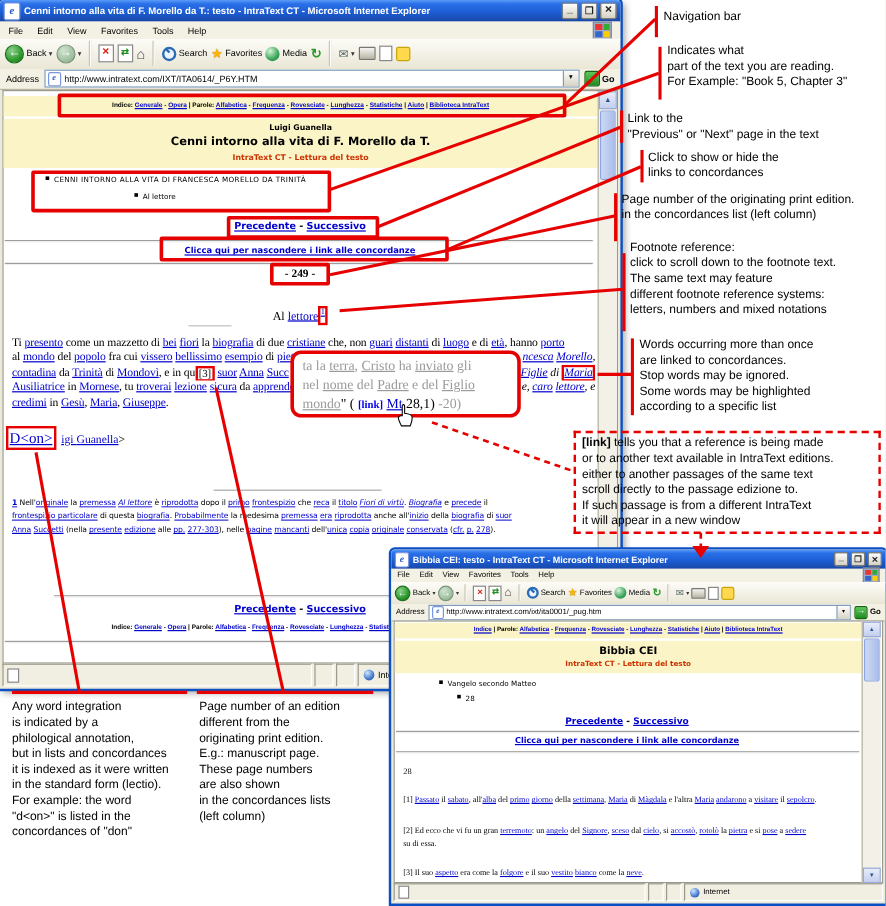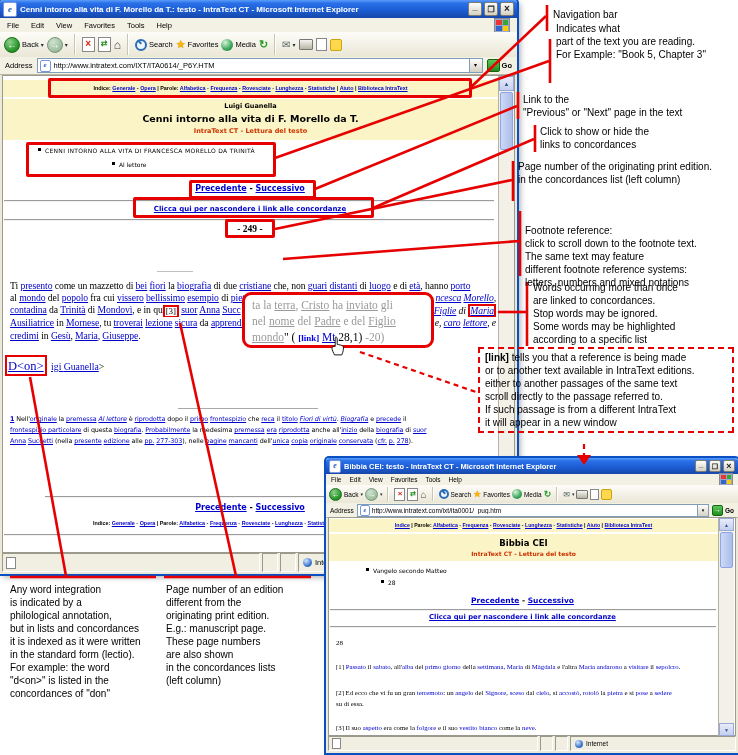--- a/index.html
+++ b/index.html
@@ -86,21 +86,21 @@
   .rinline{display:inline-block;border:2px solid #e60000;background:#fff;padding:0 1px;line-height:1;}
   .rinline.clear{background:transparent;padding:0;}
   .fnline{position:absolute;left:10px;width:486px;white-space:nowrap;overflow:hidden;
           font-family:"DejaVu Sans",sans-serif;font-size:6.4px;letter-spacing:-0.1px;}
   .vline{position:absolute;white-space:nowrap;overflow:hidden;font-family:"Liberation Serif",serif;
          font-size:6.8px;}
   
   .overlay{position:absolute;left:0;top:0;z-index:30;pointer-events:none;}
   .rbox{position:absolute;border:3px solid #e60000;border-radius:2px;z-index:31;pointer-events:none;box-sizing:border-box;}
   .alabel{position:absolute;z-index:32;color:#000;font-size:10px;line-height:13px;white-space:nowrap;}
-  .linkbox{border:2px dashed #e60000;padding:2px 5px;box-sizing:border-box;white-space:normal;}
+  .linkbox{border:2px dashed #e60000;padding:2px 5px;box-sizing:border-box;white-space:normal;margin-top:12px;}
   .blt{width:3px;height:3px;background:#000;display:inline-block;margin-right:4px;vertical-align:2px;}
 </style>
 </head>
 <body>
 
 <div class="win" style="left:0;top:0;width:517px;height:574px;z-index:10">
   <div class="tbar" style="height:18px;font-size:8px">
     <span class="iepage" style="width:12px;height:13px;line-height:12px;font-size:9px">e</span>
     <span class="ttl">Cenni intorno alla vita di F. Morello da T.: testo - IntraText CT - Microsoft Internet Explorer</span>
     <span class="wbtns">
@@ -194,20 +194,23 @@
     <div style="font:bold 9.5px 'DejaVu Sans',sans-serif;margin-top:3px">Cenni intorno alla vita di F. Morello da T.</div>
     <div style="font:bold 6.5px 'DejaVu Sans',sans-serif;color:#cc3300;margin-top:3px">IntraText CT - Lettura del testo</div>
   </div>
   <div style="position:absolute;left:38px;top:147px;font:6px 'DejaVu Sans',sans-serif;letter-spacing:.3px"><span class="blt"></span><span>CENNI INTORNO ALLA VITA DI FRANCESCA MORELLO DA TRINITÀ</span></div>
   <div style="position:absolute;left:112px;top:161px;font:6px 'DejaVu Sans',sans-serif"><span class="blt"></span><span>Al lettore</span></div>
   <div class="ctr" style="position:absolute;left:2px;top:184px;width:496px;font-size:8px;font-family:'DejaVu Sans',sans-serif"><span class="tk-nl">Precedente</span><span class="tk-ns"> - </span><span class="tk-nl">Successivo</span></div>
   <div class="hrline" style="left:4px;top:200px;width:490px"></div>
   <div class="ctr" style="position:absolute;left:2px;top:205px;width:496px;font:bold 7px 'DejaVu Sans',sans-serif"><span class="tk-nl">Clicca qui per nascondere i link alle concordanze</span></div>
   <div class="hrline" style="left:4px;top:219px;width:490px"></div>
   <div class="ctr" style="position:absolute;left:2px;top:224px;width:496px;font:bold 9.5px 'Liberation Serif',serif">- 249 -</div>
+  <div class="ctr" style="position:absolute;left:2px;top:255px;width:496px;font:10px 'Liberation Serif',serif">
+    <span>Al </span><span class="tk-a">lettore</span><span class="rinline clear"><sup class="tk-a" style="font-size:7px">1</sup></span>
+  </div>
   <div style="position:absolute;left:157px;top:271px;width:36px;height:1px;background:#c0c0c0"></div>
 
   <div class="pline" style="top:280px"><span class="tk-p">Ti </span><span class="tk-a">presento</span><span class="tk-p"> come un mazzetto di </span><span class="tk-a">bei</span><span class="tk-p"> </span><span class="tk-a">fiori</span><span class="tk-p"> la </span><span class="tk-a">biografia</span><span class="tk-p"> di due </span><span class="tk-a">cristiane</span><span class="tk-p"> che, non </span><span class="tk-a">guari</span><span class="tk-p"> </span><span class="tk-a">distanti</span><span class="tk-p"> di </span><span class="tk-a">luogo</span><span class="tk-p"> e di </span><span class="tk-a">età</span><span class="tk-p">, hanno </span><span class="tk-a">porto</span></div>
   <div class="pline" style="top:292px">
     <span><span class="tk-p">al </span><span class="tk-a">mondo</span><span class="tk-p"> del </span><span class="tk-a">popolo</span><span class="tk-p"> fra cui </span><span class="tk-a">vissero</span><span class="tk-p"> </span><span class="tk-a">bellissimo</span><span class="tk-p"> </span><span class="tk-a">esempio</span><span class="tk-p"> di </span><span class="tk-a">pietà</span></span>
     <span class="frag"><span class="tk-a">ncesca</span><span class="tk-p"> </span><span class="tk-a">Morello</span><span class="tk-p">,</span></span>
   </div>
   <div class="pline" style="top:304px">
     <span><span class="tk-a">contadina</span><span class="tk-p"> da </span><span class="tk-a">Trinità</span><span class="tk-p"> di </span><span class="tk-a">Mondovì</span><span class="tk-p">, e in qu</span></span><span class="rinline" style="font-size:9px;top:1px;position:relative">[3]</span><span><span class="tk-p"> </span><span class="tk-a">suor</span><span class="tk-p"> </span><span class="tk-a">Anna</span><span class="tk-p"> </span><span class="tk-a">Succ</span></span>
     <span class="frag"><span><span class="tk-p">à delle </span><span class="tk-a">Figlie</span><span class="tk-p"> di </span></span><span class="rinline clear"><span class="tk-a">Maria</span></span></span>
@@ -415,56 +418,56 @@
 
 <div class="rbox" style="left:48px;top:78px;width:424px;height:20px"></div>
 <div class="rbox" style="left:26px;top:142px;width:250px;height:35px"></div>
 <div class="rbox" style="left:189px;top:180px;width:127px;height:19px"></div>
 <div class="rbox" style="left:133px;top:197px;width:241px;height:21px"></div>
 <div class="rbox" style="left:225px;top:219px;width:50px;height:19px"></div>
 
 <div class="alabel" style="left:553px;top:8px">
     <div>Navigation bar</div>
   </div>
-<div class="alabel" style="left:556px;top:22px">
+<div class="alabel" style="left:556px;top:36px">
     <div>Indicates what</div>
     <div>part of the text you are reading.</div>
     <div>For Example: "Book 5, Chapter 3"</div>
   </div>
 <div class="alabel" style="left:523px;top:93px">
     <div>Link to the</div>
     <div>"Previous" or "Next" page in the text</div>
   </div>
 <div class="alabel" style="left:540px;top:125px">
     <div>Click to show or hide the</div>
     <div>links to concordances</div>
   </div>
 <div class="alabel" style="left:518px;top:160px">
     <div>Page number of the originating print edition.</div>
     <div>in the concordances list (left column)</div>
   </div>
-<div class="alabel" style="left:525px;top:224px">
+<div class="alabel" style="left:525px;top:200px">
     <div>Footnote reference:</div>
     <div>click to scroll down to the footnote text.</div>
     <div>The same text may feature</div>
     <div>different footnote reference systems:</div>
     <div>letters, numbers and mixed notations</div>
   </div>
 <div class="alabel" style="left:533px;top:281px">
     <div>Words occurring more than once</div>
     <div>are linked to concordances.</div>
     <div>Stop words may be ignored.</div>
     <div>Some words may be highlighted</div>
     <div>according to a specific list</div>
   </div>
 <div class="alabel linkbox" style="left:478px;top:347px;width:256px">
     <div><span class="tk-b">[link]</span><span class="tk-p"> tells you that a reference is being made</span></div>
     <div>or to another text available in IntraText editions.</div>
     <div>either to another passages of the same text</div>
-    <div>scroll directly to the passage referred to.</div>
+    <div>scroll directly to the passage edizione to.</div>
     <div>If such passage is from a different IntraText</div>
     <div>it will appear in a new window</div>
   </div>
 <div class="alabel" style="left:10px;top:583px">
     <div>Any word integration</div>
     <div>is indicated by a</div>
     <div>philological annotation,</div>
     <div>but in lists and concordances</div>
     <div>it is indexed as it were written</div>
     <div>in the standard form (lectio).</div>

